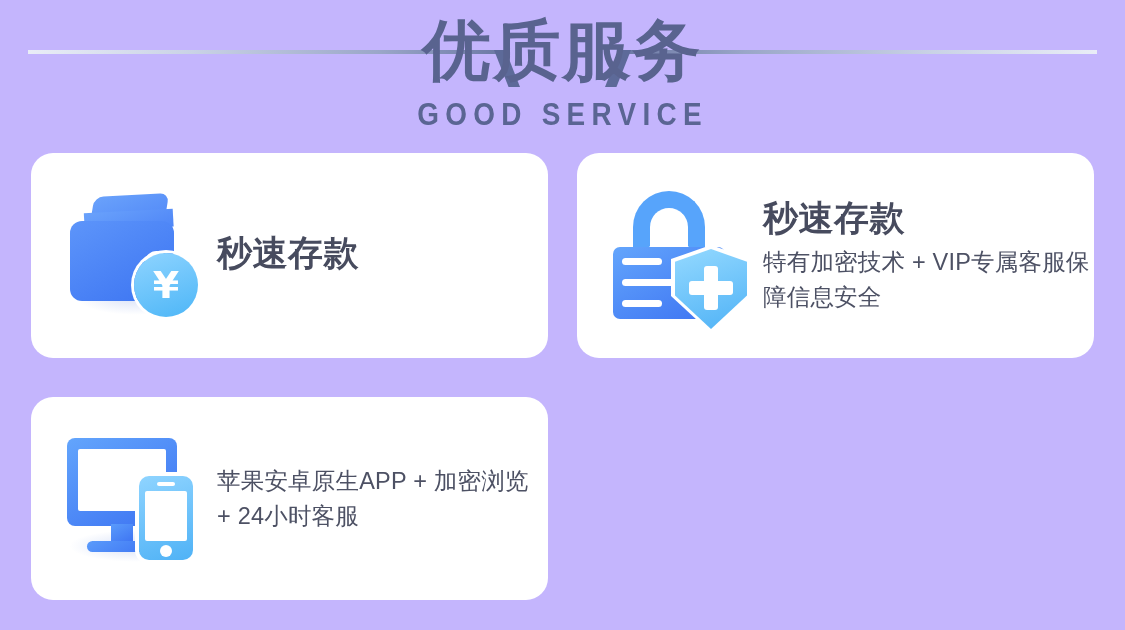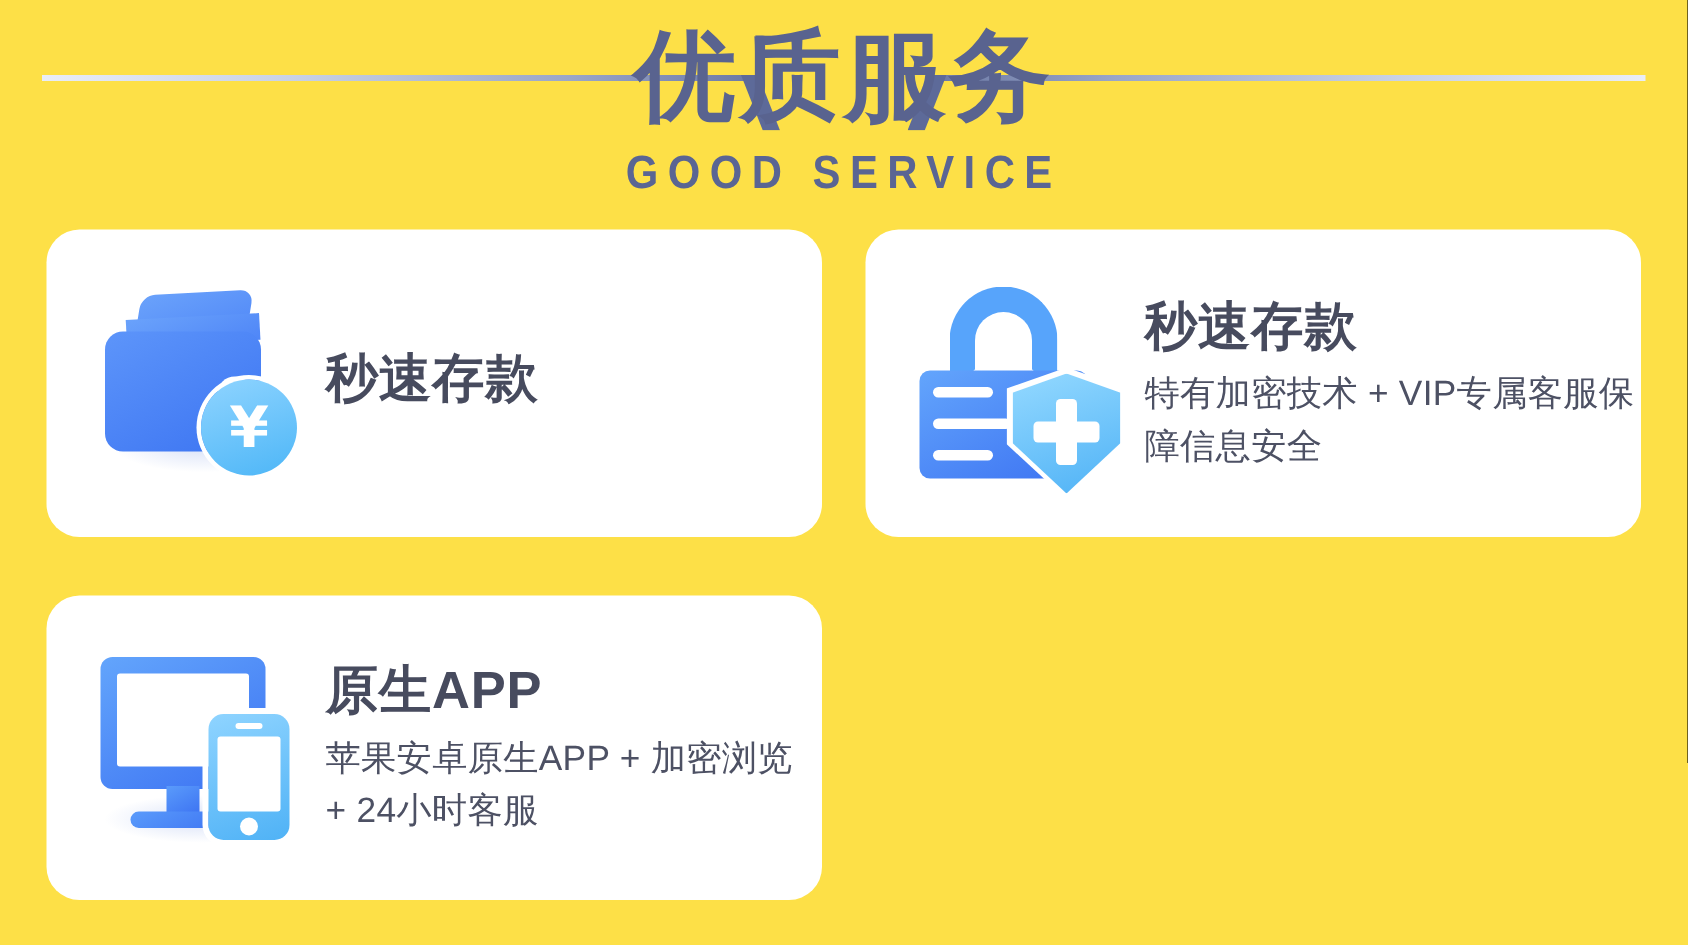--- a/index.html
+++ b/index.html
@@ -11,21 +11,21 @@
     width: 1125px;
     height: 630px;
     overflow: hidden;
     font-family: "Liberation Sans", "DejaVu Sans", sans-serif;
     -webkit-font-smoothing: antialiased;
   }
   .page {
     position: relative;
     width: 1125px;
     height: 630px;
-    background: #fde047;
+    background: #c4b5fd;
   }
 
   
   .header {
     position: absolute;
     left: 0;
     top: 0;
     width: 1125px;
     height: 145px;
   }
@@ -494,19 +494,18 @@
           <div class="monitor"></div>
           <div class="mon-neck"></div>
           <div class="mon-base"></div>
           <div class="phone">
             <div class="phone-screen"></div>
             <div class="phone-home"></div>
           </div>
         </div>
       </div>
       <div class="card-text">
-        <div class="card-title">原生APP</div>
         <div class="card-desc">苹果安卓原生APP + 加密浏览 + 24小时客服</div>
       </div>
     </div>
 
   </div>
 </div>
 
 </body></html>

